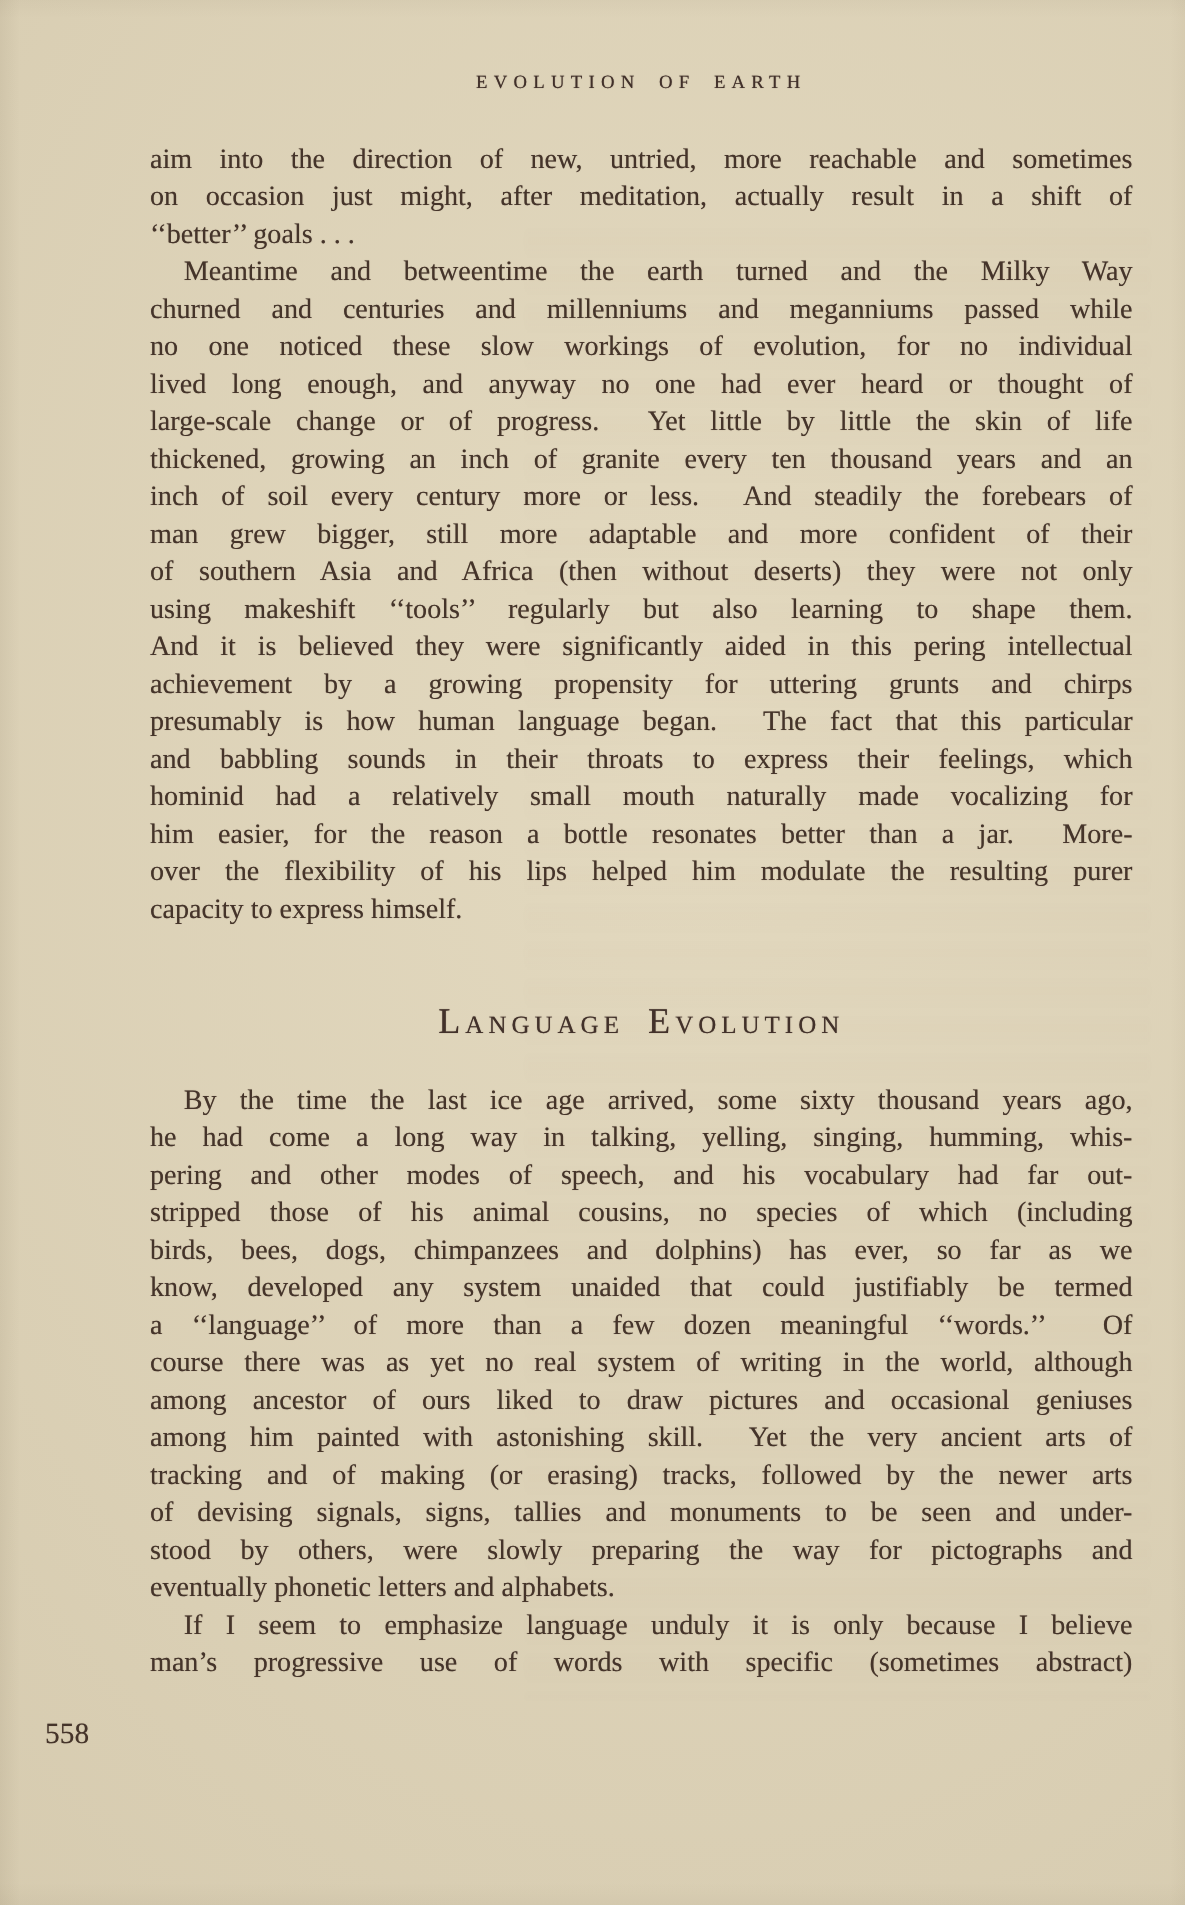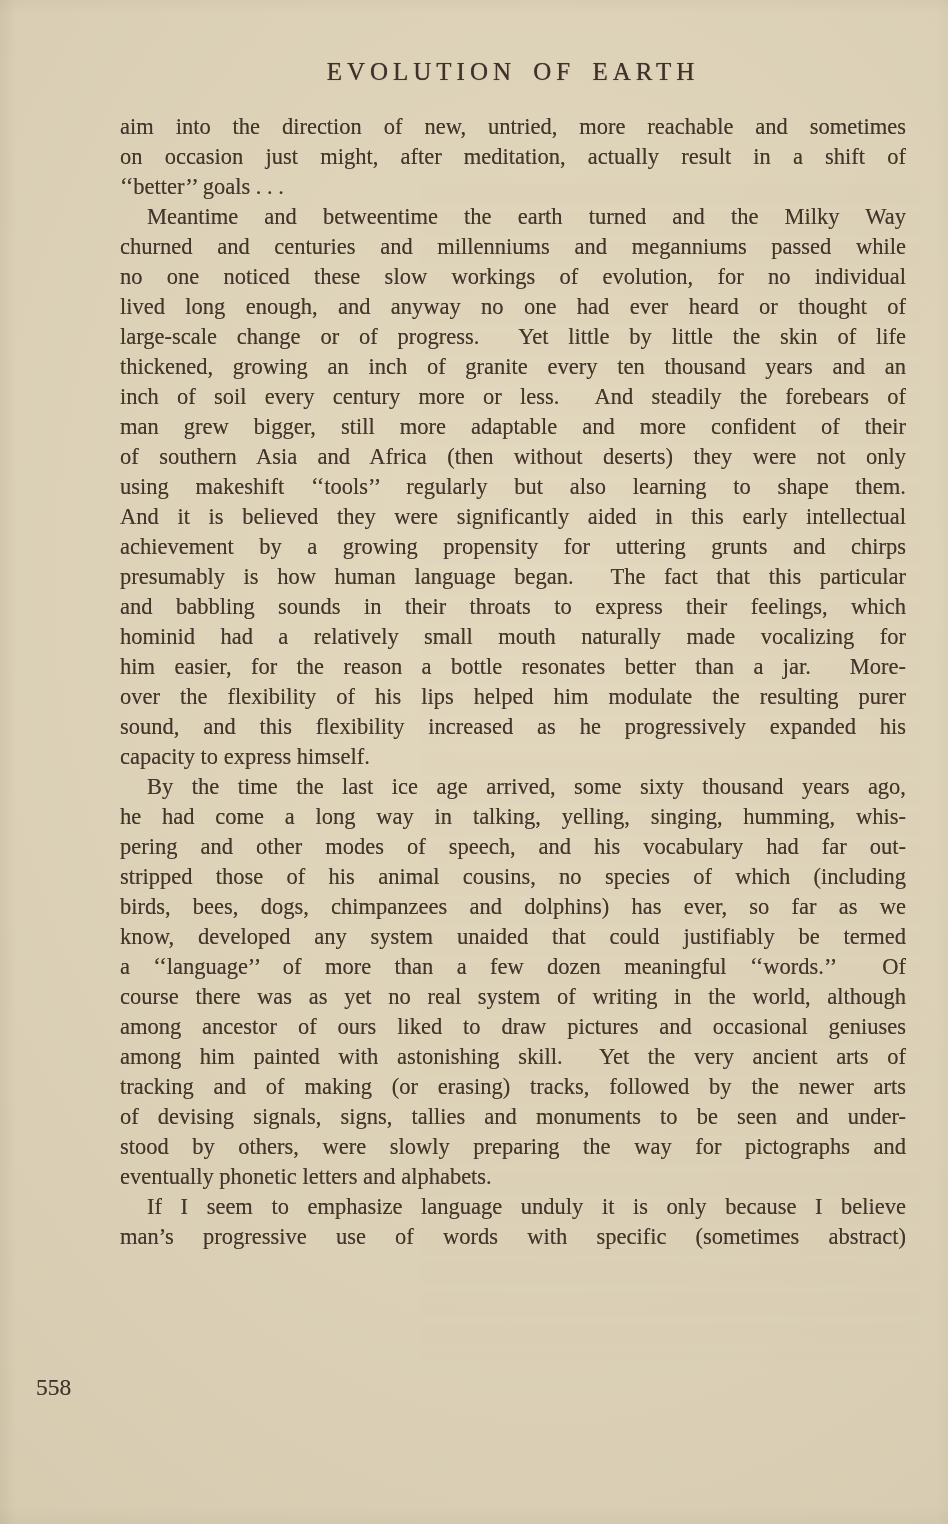--- a/index.html
+++ b/index.html
@@ -39,21 +39,21 @@
     width: 500px;
     opacity: 0.55;
     filter: blur(2px);
   }
   .running-header {
     position: absolute;
     top: 58px;
     left: 120px;
     width: 786px;
     text-align: center;
-    font-size: 25px;
+    font-size: 15px;
     letter-spacing: 5px;
     word-spacing: 6px;
     color: #41302a;
     text-shadow: 0 0 0.7px rgba(65,48,42,0.75);
   }
   .page-body {
     position: absolute;
     top: 112px;
     left: 120px;
     width: 786px;
@@ -114,30 +114,30 @@
         <div class="line indent">Meantime and betweentime the earth turned and the Milky Way</div>
         <div class="line">churned and centuries and millenniums and meganniums passed while</div>
         <div class="line">no one noticed these slow workings of evolution, for no individual</div>
         <div class="line">lived long enough, and anyway no one had ever heard or thought of</div>
         <div class="line">large-scale change or of progress.  Yet little by little the skin of life</div>
         <div class="line">thickened, growing an inch of granite every ten thousand years and an</div>
         <div class="line">inch of soil every century more or less.  And steadily the forebears of</div>
         <div class="line">man grew bigger, still more adaptable and more confident of their</div>
         <div class="line">of southern Asia and Africa (then without deserts) they were not only</div>
         <div class="line">using makeshift ‘‘tools’’ regularly but also learning to shape them.</div>
-        <div class="line">And it is believed they were significantly aided in this early intellectual</div>
+        <div class="line">And it is believed they were significantly aided in this pering intellectual</div>
         <div class="line">achievement by a growing propensity for uttering grunts and chirps</div>
         <div class="line">presumably is how human language began.  The fact that this particular</div>
         <div class="line">and babbling sounds in their throats to express their feelings, which</div>
         <div class="line">hominid had a relatively small mouth naturally made vocalizing for</div>
         <div class="line">him easier, for the reason a bottle resonates better than a jar.  More-</div>
         <div class="line">over the flexibility of his lips helped him modulate the resulting purer</div>
-        <div class="line">sound, and this flexibility increased as he progressively expanded his</div>
         <div class="line last">capacity to express himself.</div>
       </div>
+      <div class="section-heading">Language Evolution</div>
       <div class="para">
         <div class="line indent">By the time the last ice age arrived, some sixty thousand years ago,</div>
         <div class="line">he had come a long way in talking, yelling, singing, humming, whis-</div>
         <div class="line">pering and other modes of speech, and his vocabulary had far out-</div>
         <div class="line">stripped those of his animal cousins, no species of which (including</div>
         <div class="line">birds, bees, dogs, chimpanzees and dolphins) has ever, so far as we</div>
         <div class="line">know, developed any system unaided that could justifiably be termed</div>
         <div class="line">a ‘‘language’’ of more than a few dozen meaningful ‘‘words.’’  Of</div>
         <div class="line">course there was as yet no real system of writing in the world, although</div>
         <div class="line">among ancestor of ours liked to draw pictures and occasional geniuses</div>

